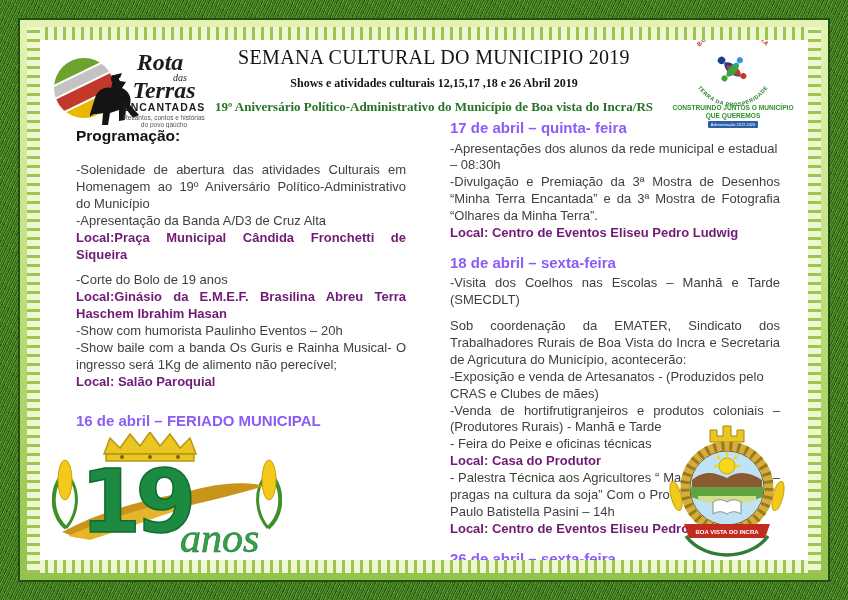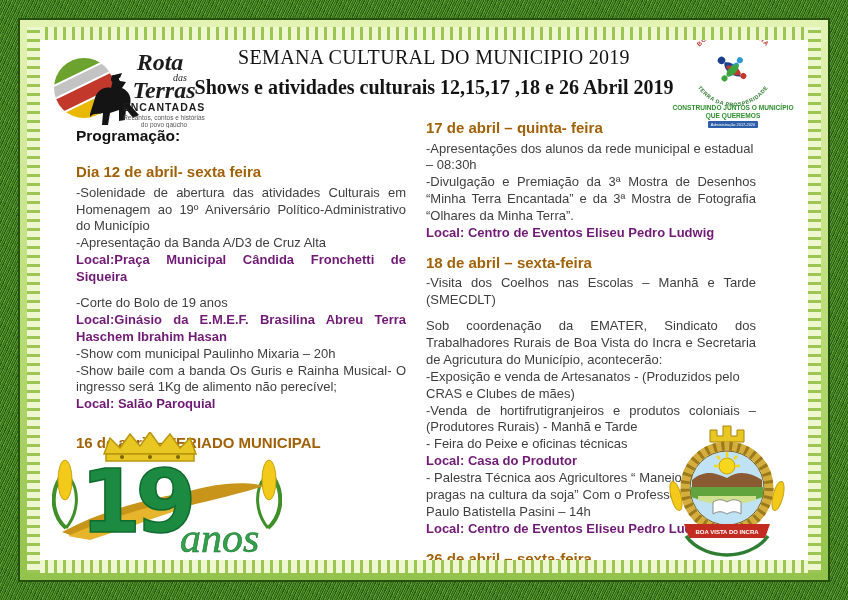--- a/index.html
+++ b/index.html
@@ -15,35 +15,35 @@
   .tick-top{top:0;left:0;right:0;height:13px;background:repeating-linear-gradient(90deg,#9cc553 0 3px,#eef7cf 3px 9px);}
   .tick-bottom{bottom:0;left:0;right:0;height:13px;background:repeating-linear-gradient(90deg,#9cc553 0 3px,#eef7cf 3px 9px);}
   .tick-left{top:0;bottom:0;left:0;width:13px;background:repeating-linear-gradient(0deg,#9cc553 0 3px,#eef7cf 3px 9px);}
   .tick-right{top:0;bottom:0;right:0;width:13px;background:repeating-linear-gradient(0deg,#9cc553 0 3px,#eef7cf 3px 9px);}
 
   .content{position:relative;width:100%;height:100%;background:#fff;overflow:hidden;}
 
   
   .header{position:absolute;top:6px;left:150px;right:130px;text-align:center;font-family:"Liberation Serif",serif;}
   .title{font-size:20px;font-weight:normal;color:#141414;letter-spacing:.3px;}
-  .subtitle{font-size:20px;font-weight:bold;color:#141414;margin-top:7px;}
+  .subtitle{font-size:12px;font-weight:bold;color:#141414;margin-top:7px;}
   .anniv{font-size:13px;font-weight:bold;color:#267326;margin-top:8px;}
 
   
   .logo-rota{position:absolute;left:12px;top:0px;}
   .logo-incra{position:absolute;right:14px;top:-6px;}
   .logo-19{position:absolute;left:12px;top:392px;}
   .logo-crest{position:absolute;right:22px;bottom:0px;}
 
   
-  .columns{position:absolute;top:84px;left:36px;display:flex;gap:20px;}
+  .columns{position:absolute;top:84px;left:36px;display:flex;gap:44px;}
   .col{width:330px;font-size:13px;line-height:1.3;color:#3f3f3f;}
   .col-right{margin-top:-6px;}
   .prog-heading{font-size:15.5px;font-weight:bold;color:#111;margin:2px 0 16px;}
-  .day-title{font-size:15px;font-weight:bold;color:#a16207;margin:11px 0 3px;}
+  .day-title{font-size:15px;font-weight:bold;color:#8b5cf6;margin:11px 0 3px;}
   .day-title.first{margin-top:0;}
   p{margin:0;}
   .j{text-align:justify;}
   .b{font-weight:bold;color:#701a75;}
   .gap{height:9px;}
 </style>
 </head>
 <body>
 
 <div class="frame-outer">
@@ -117,36 +117,36 @@
         </text>
         <text x="61" y="76" font-size="6.6" font-weight="bold" fill="#2f8f2f" text-anchor="middle">CONSTRUINDO JUNTOS O MUNICÍPIO</text>
         <text x="61" y="84" font-size="6.6" font-weight="bold" fill="#2f8f2f" text-anchor="middle">QUE QUEREMOS</text>
         <rect x="36" y="87" width="50" height="7" rx="1" fill="#2d5fa8"></rect>
         <text x="61" y="92" font-size="3.9" fill="#fff" text-anchor="middle">Administração 2017-2020</text>
       </svg>
 
       <div class="header">
         <div class="title">SEMANA CULTURAL DO MUNICIPIO 2019</div>
         <div class="subtitle">Shows e atividades culturais 12,15,17 ,18 e 26 Abril 2019</div>
+        <div class="anniv">19º Aniversário Político-Administrativo do Município de Boa vista do Incra/RS</div>
       </div>
 
       <div class="columns">
 
         <div class="col">
           <div class="prog-heading">Programação:</div>
 
-          <div class="day-title first">Dia 12 de abril- sexta feira</div>
           <p class="j">-Solenidade de abertura das atividades Culturais em Homenagem ao 19º Aniversário Político-Administrativo do Município</p>
           <p>-Apresentação da Banda A/D3 de Cruz Alta</p>
           <p class="j b">Local:Praça Municipal Cândida Fronchetti de Siqueira</p>
           <div class="gap"></div>
           <p>-Corte do Bolo de 19 anos</p>
           <p class="j b">Local:Ginásio da E.M.E.F. Brasilina Abreu Terra Haschem Ibrahim Hasan</p>
 
-          <p class="j">-Show com municipal Paulinho Mixaria – 20h</p>
+          <p class="j">-Show com humorista Paulinho Eventos – 20h</p>
           <p class="j">-Show baile com a banda Os Guris e Rainha Musical- O ingresso será 1Kg de alimento não perecível;</p>
           <p class="b">Local: Salão Paroquial</p>
 
           <div class="day-title" style="margin-top:20px;">16 de abril – FERIADO MUNICIPAL</div>
         </div>
 
         <div class="col col-right">
           <div class="day-title first">17 de abril – quinta- feira</div>
           <p>-Apresentações dos alunos da rede municipal e estadual – 08:30h</p>
           <p class="j">-Divulgação e Premiação da 3ª Mostra de Desenhos “Minha Terra Encantada”  e da 3ª Mostra de Fotografia “Olhares da Minha Terra”.</p>

